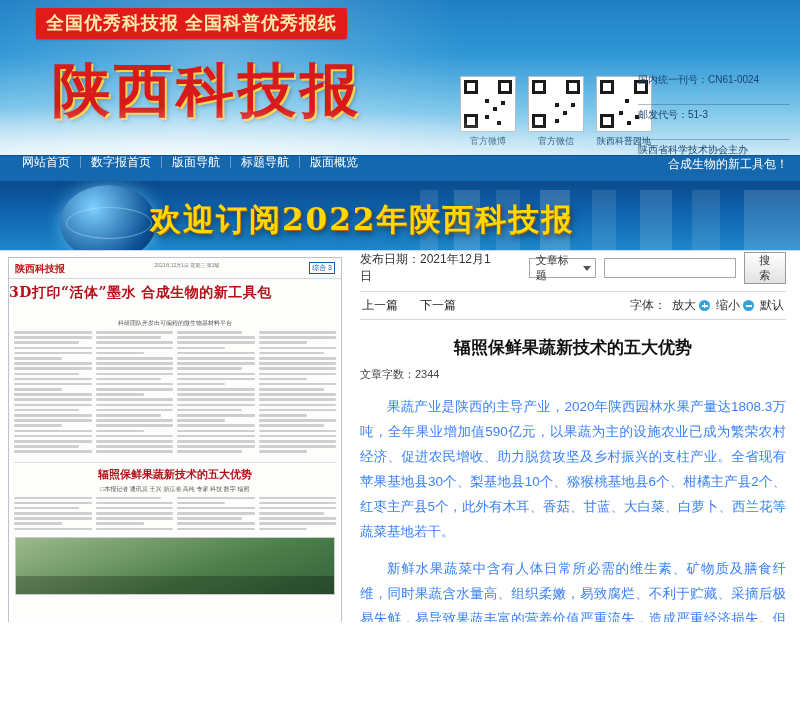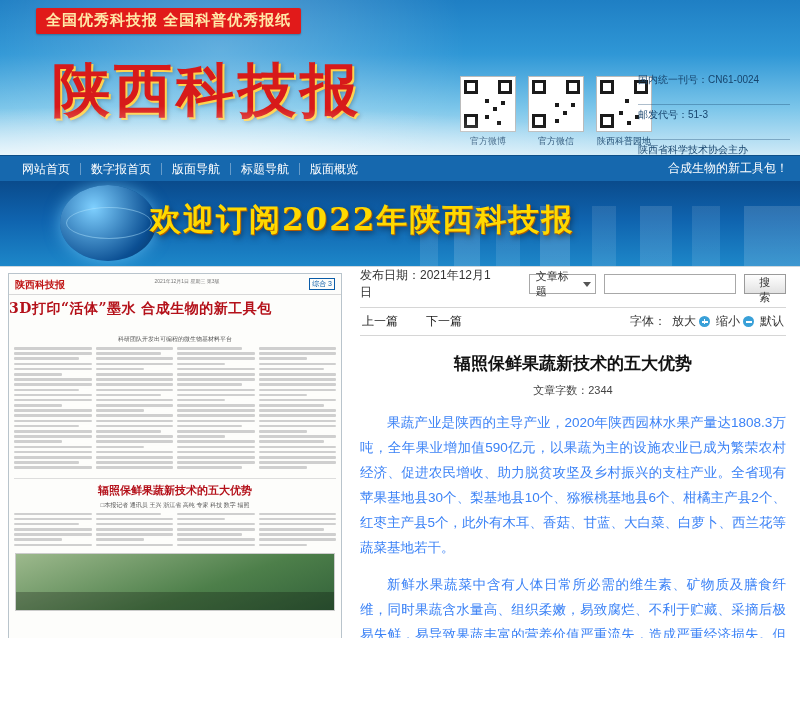--- a/index.html
+++ b/index.html
@@ -26,21 +26,21 @@
   }
   .banner-arc{
     position:absolute; left:-60px; top:-160px; width:560px; height:420px;
     border-radius:50%;
     background: radial-gradient(ellipse at 50% 50%, rgba(255,255,255,.25), rgba(255,255,255,0) 62%);
   }
   .slogan{
     position:absolute; left:36px; top:8px;
     background:#e11a1a;
     color:#ffe9a8;
-    font-size:15px; font-weight:bold;
+    font-size:18px; font-weight:bold;
     letter-spacing:1px;
     padding:3px 10px 4px 10px;
     border-radius:2px;
     white-space:nowrap;
     box-shadow:0 1px 2px rgba(0,0,0,.25);
   }
   .masthead{
     position:absolute; left:52px; top:52px;
     font-family:"DejaVu Serif", serif;
     font-size:58px; font-weight:bold;
@@ -60,36 +60,36 @@
   .pub-info{
     position:absolute; right:10px; top:72px; width:152px;
     font-size:10px; color:#16446d; line-height:16px; text-align:left;
   }
   .pub-info .line{ border-bottom:1px solid rgba(22,68,109,.35); padding-bottom:16px; margin-bottom:2px;}
   .pub-info .url{ color:#16446d; }
 
   
   .navbar{
     height:26px; background:#1668ae;
-    display:flex; align-items:center; justify-content:space-between;
+    display:flex; align-items:flex-start; justify-content:space-between;
     padding:0 12px;
     border-top:1px solid #0d4f88;
   }
   .nav-left{ display:flex; align-items:center; }
   .nav-left a{
     color:#fff; font-size:12px; text-decoration:none; padding:0 10px;
     border-right:1px solid rgba(255,255,255,.35);
     line-height:12px;
   }
   .nav-left a:last-child{ border-right:none; }
   .nav-right{ color:#fff; font-size:12px; }
 
   
   .sub-strip{
-    position:relative; height:85px; overflow:hidden;
+    position:relative; height:69px; overflow:hidden;
     background: linear-gradient(180deg,#0a4b8c 0%, #0f63ae 45%, #1d87c9 100%);
     text-decoration: underline;
   }
   .sub-strip .globe{
     position:absolute; left:60px; top:4px; width:96px;height:76px;border-radius:50%;
     background: radial-gradient(circle at 35% 30%, #7fd0ff, #0b4f93 70%, #06305c 100%);
     box-shadow:0 0 16px rgba(120,210,255,.6);
   }
   .sub-strip .globe:before{
     content:""; position:absolute; left:6px; top:22px; width:84px;height:30px;
@@ -176,45 +176,45 @@
   .select-box .caret{
     position:absolute; right:4px; top:7px; width:0;height:0;
     border-left:4px solid transparent;border-right:4px solid transparent;border-top:5px solid #555;
   }
   .search-input{
     border:1px solid #a8a8a8; height:20px; width:132px; background:#fff;
     font-size:11px; padding:0 5px; color:#333;
   }
   .search-btn{
     border:1px solid #9a9a9a; background:linear-gradient(#fefefe,#e2e2e2);
-    height:20px; padding:0 8px; font-size:11px; color:#333; cursor:pointer;
+    height:32px; padding:0 8px; font-size:11px; color:#333; cursor:pointer;
   }
   .nav2{
-    display:flex; align-items:center; gap:28px;
+    display:flex; align-items:center; gap:22px;
     border-top:1px solid #d6d6d6; border-bottom:1px solid #d6d6d6;
     padding:5px 2px; font-size:12px; color:#1a1a1a;
   }
   .nav2 .spacer{ flex:1; }
   .fontsize-group{ display:flex; align-items:center; gap:6px; font-size:12px; color:#333;}
   .fs-item{ display:flex; align-items:center; gap:3px; cursor:pointer; }
   .fs-ico{
     display:inline-block; width:11px;height:11px;border-radius:50%;
     background:#39a0d8; position:relative;
   }
   .fs-ico:before{
     content:""; position:absolute; left:2.5px; top:5px; width:6px;height:1.6px; background:#fff;
   }
   .fs-ico.plus:after{
     content:""; position:absolute; left:4.7px; top:2.7px; width:1.6px;height:5.6px; background:#fff;
   }
   .art-title{
     text-align:center; font-family:"DejaVu Serif", serif;
     font-size:17px; font-weight:bold; color:#111; margin:16px 0 8px 0;
   }
-  .art-count{ text-align:center; font-size:11px; color:#444; margin-bottom:12px; }
+  .art-count{ text-align:left; font-size:11px; color:#444; margin-bottom:12px; }
   .art-body p{
     margin:0 0 12px 0; font-size:13.5px; line-height:25px; color:#3b82f6;
     text-align:justify; text-indent:2em;
     font-family:"Liberation Sans", sans-serif;
   }
 </style>
 </head>
 <body>
 
 <div class="page">

